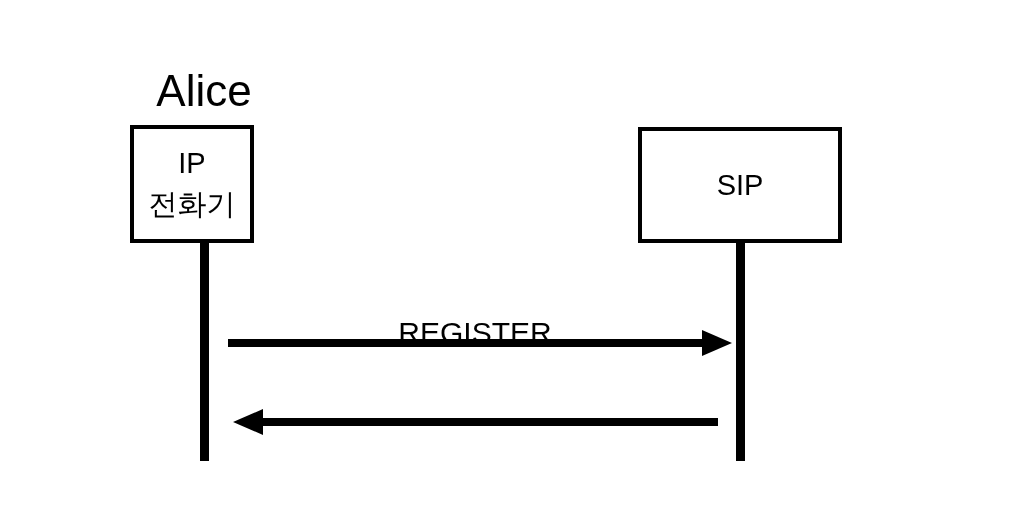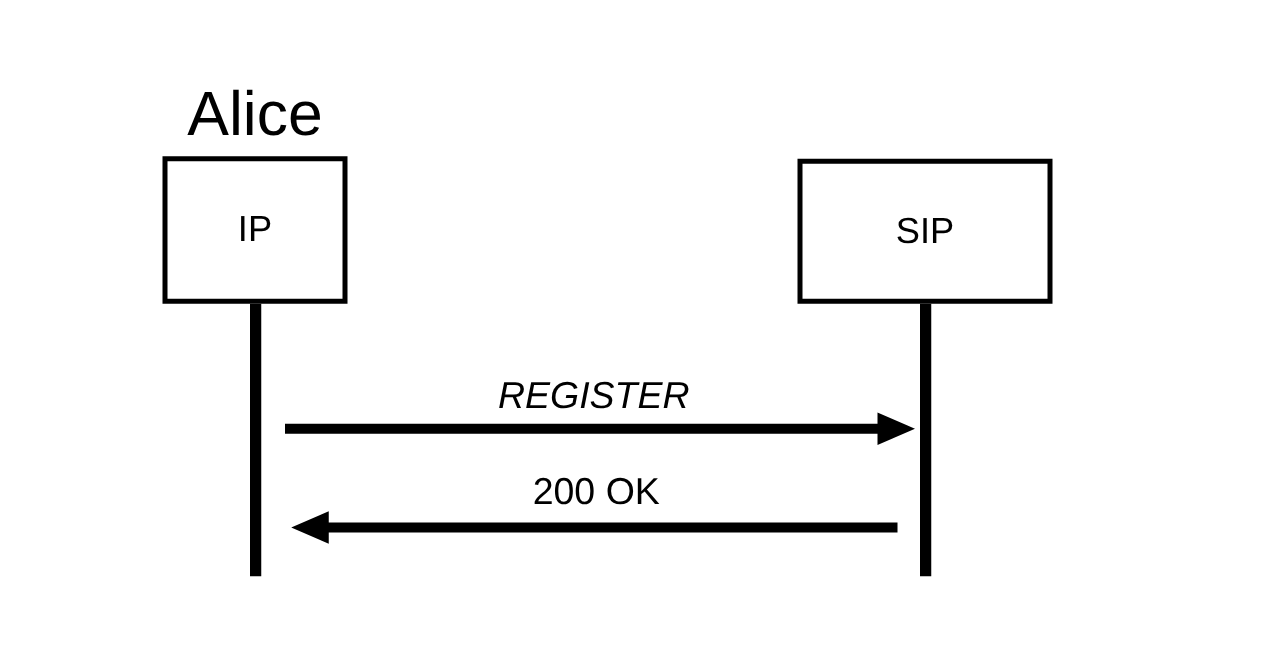--- a/index.html
+++ b/index.html
@@ -10,59 +10,59 @@
     position: relative;
     width: 1024px;
     height: 526px;
     background: #ffffff;
     overflow: hidden;
   }
 
   .actor-name {
     position: absolute;
     text-align: center;
-    font-size: 50px;
+    font-size: 44px;
     line-height: 42px;
     color: #000000;
     white-space: nowrap;
   }
   .actor-name.alice   { left: 130px; top: 70px;  width: 148px; }
   .actor-name.server  { left: 566px; top: 64px;  width: 356px; }
 
   .actor-box {
     position: absolute;
     border: 4px solid #000000;
     background: #ffffff;
     display: flex;
     flex-direction: column;
     align-items: center;
     justify-content: center;
     text-align: center;
     font-size: 29px;
     line-height: 41px;
   }
-  .actor-box.left  { left: 130px; top: 125px; width: 148px; height: 118px; }
+  .actor-box.left  { left: 130px; top: 125px; width: 124px; height: 118px; }
   .actor-box.right { left: 638px; top: 127px; width: 204px; height: 116px; }
 
   .lifeline {
     position: absolute;
     width: 9px;
     background: #000000;
   }
   .lifeline.left  { left: 200px; top: 243px; height: 218px; }
   .lifeline.right { left: 736px; top: 243px; height: 218px; }
 
   .msg-label {
     position: absolute;
     text-align: center;
     font-size: 30px;
     line-height: 32px;
     white-space: nowrap;
   }
-  .msg-label.register { left: 228px; top: 301px; width: 494px; font-style: italic; }
+  .msg-label.register { left: 228px; top: 317px; width: 494px; }
   .msg-label.ok       { left: 233px; top: 378px; width: 488px; }
 
   .msg-line {
     position: absolute;
     height: 8px;
     background: #000000;
   }
   .msg-line.register { left: 228px; top: 339px; width: 478px; }
   .msg-line.ok       { left: 259px; top: 418px; width: 459px; }
 
@@ -78,32 +78,32 @@
 </style>
 </head>
 <body>
 
 <div class="canvas">
 
   <div class="actor-name alice">Alice</div>
 
   <div class="actor-box left">
     <div>IP</div>
+    <div>전화기</div>
   </div>
 
   <div class="lifeline left"></div>
 
 
   <div class="actor-box right">
     <div>SIP</div>
   </div>
 
   <div class="lifeline right"></div>
 
   <div class="msg-label register">REGISTER</div>
   <div class="msg-line register"></div>
   <div class="arrowhead to-right"></div>
 
-  <div class="msg-label ok">200 OK</div>
   <div class="msg-line ok"></div>
   <div class="arrowhead to-left"></div>
 
 </div>
 
 </body></html>

